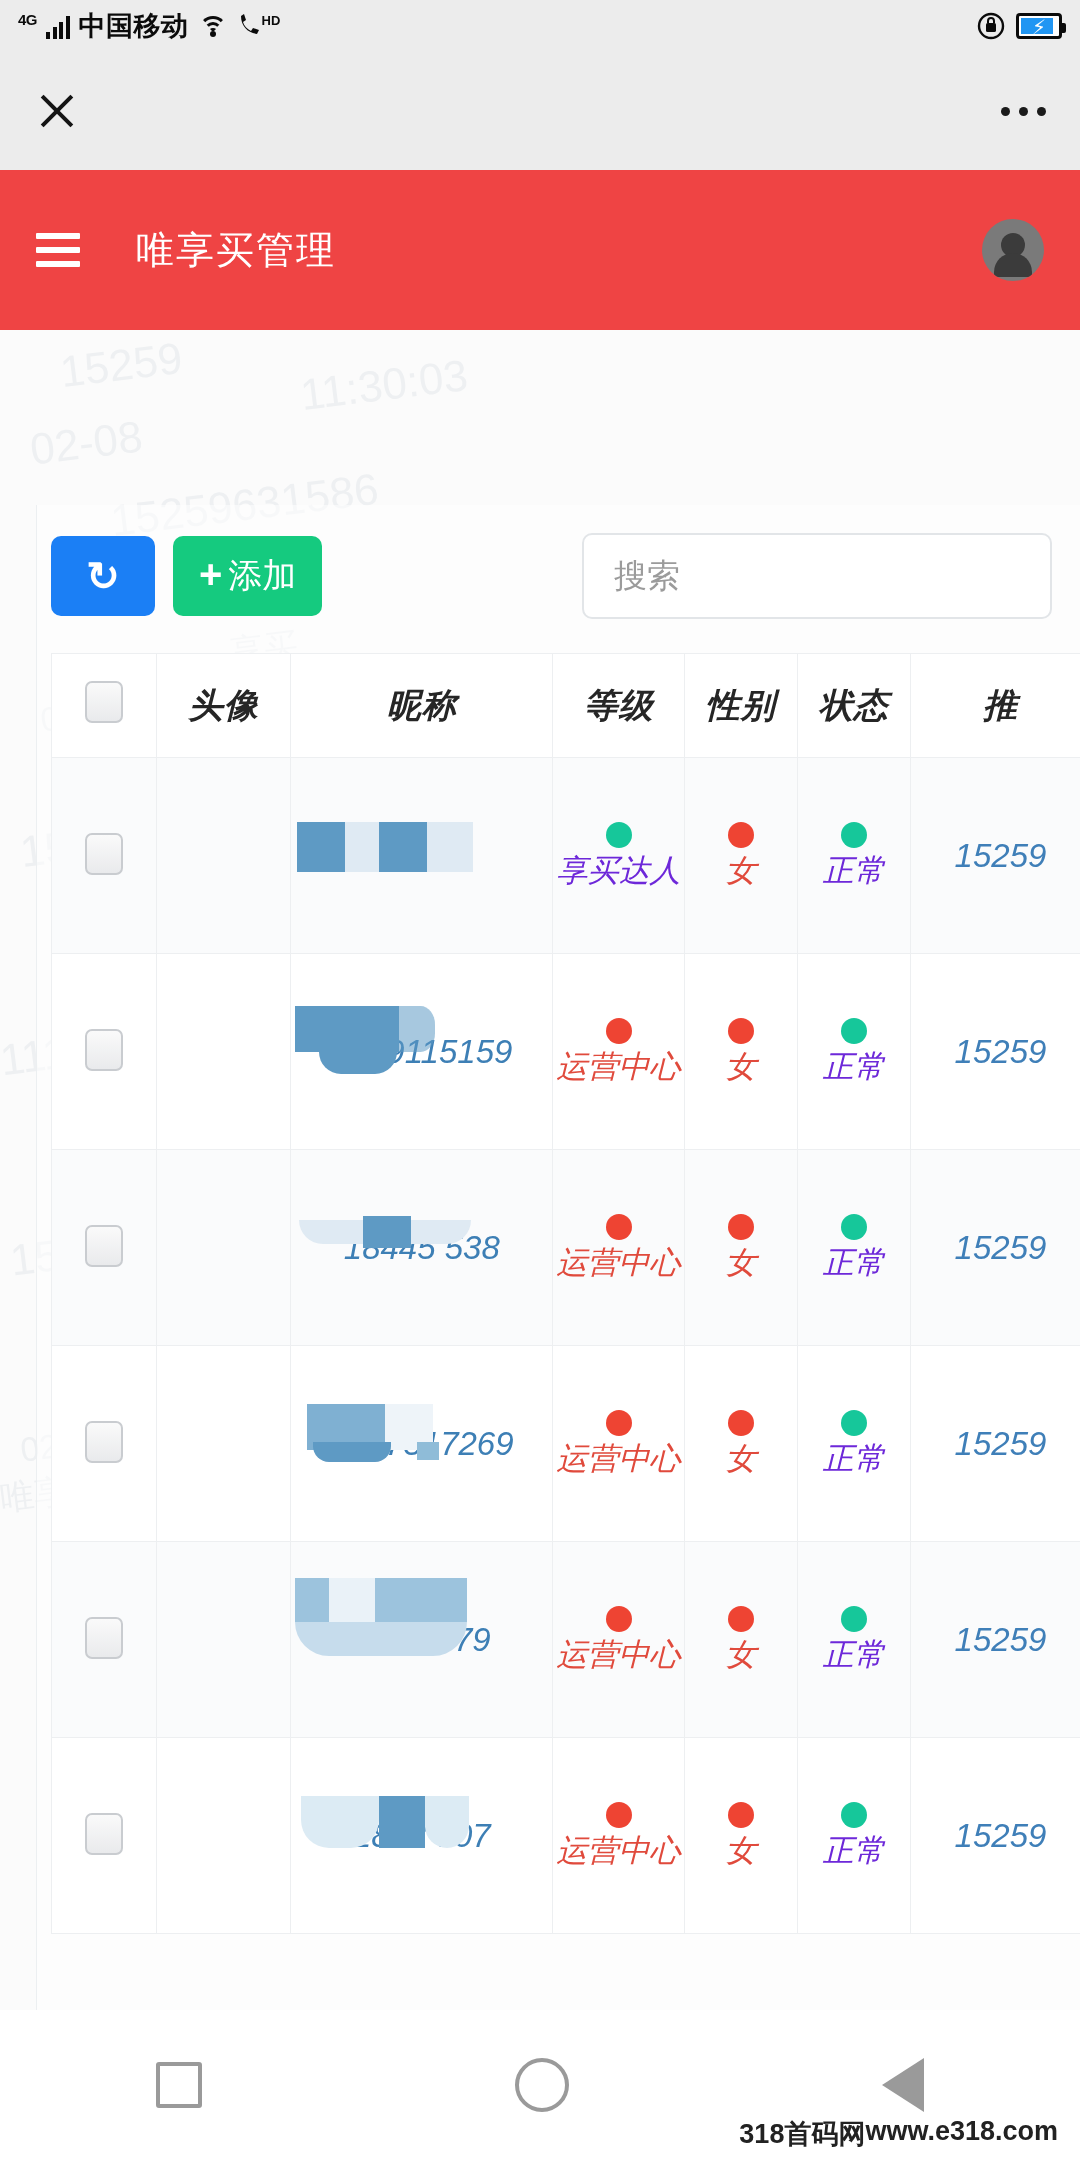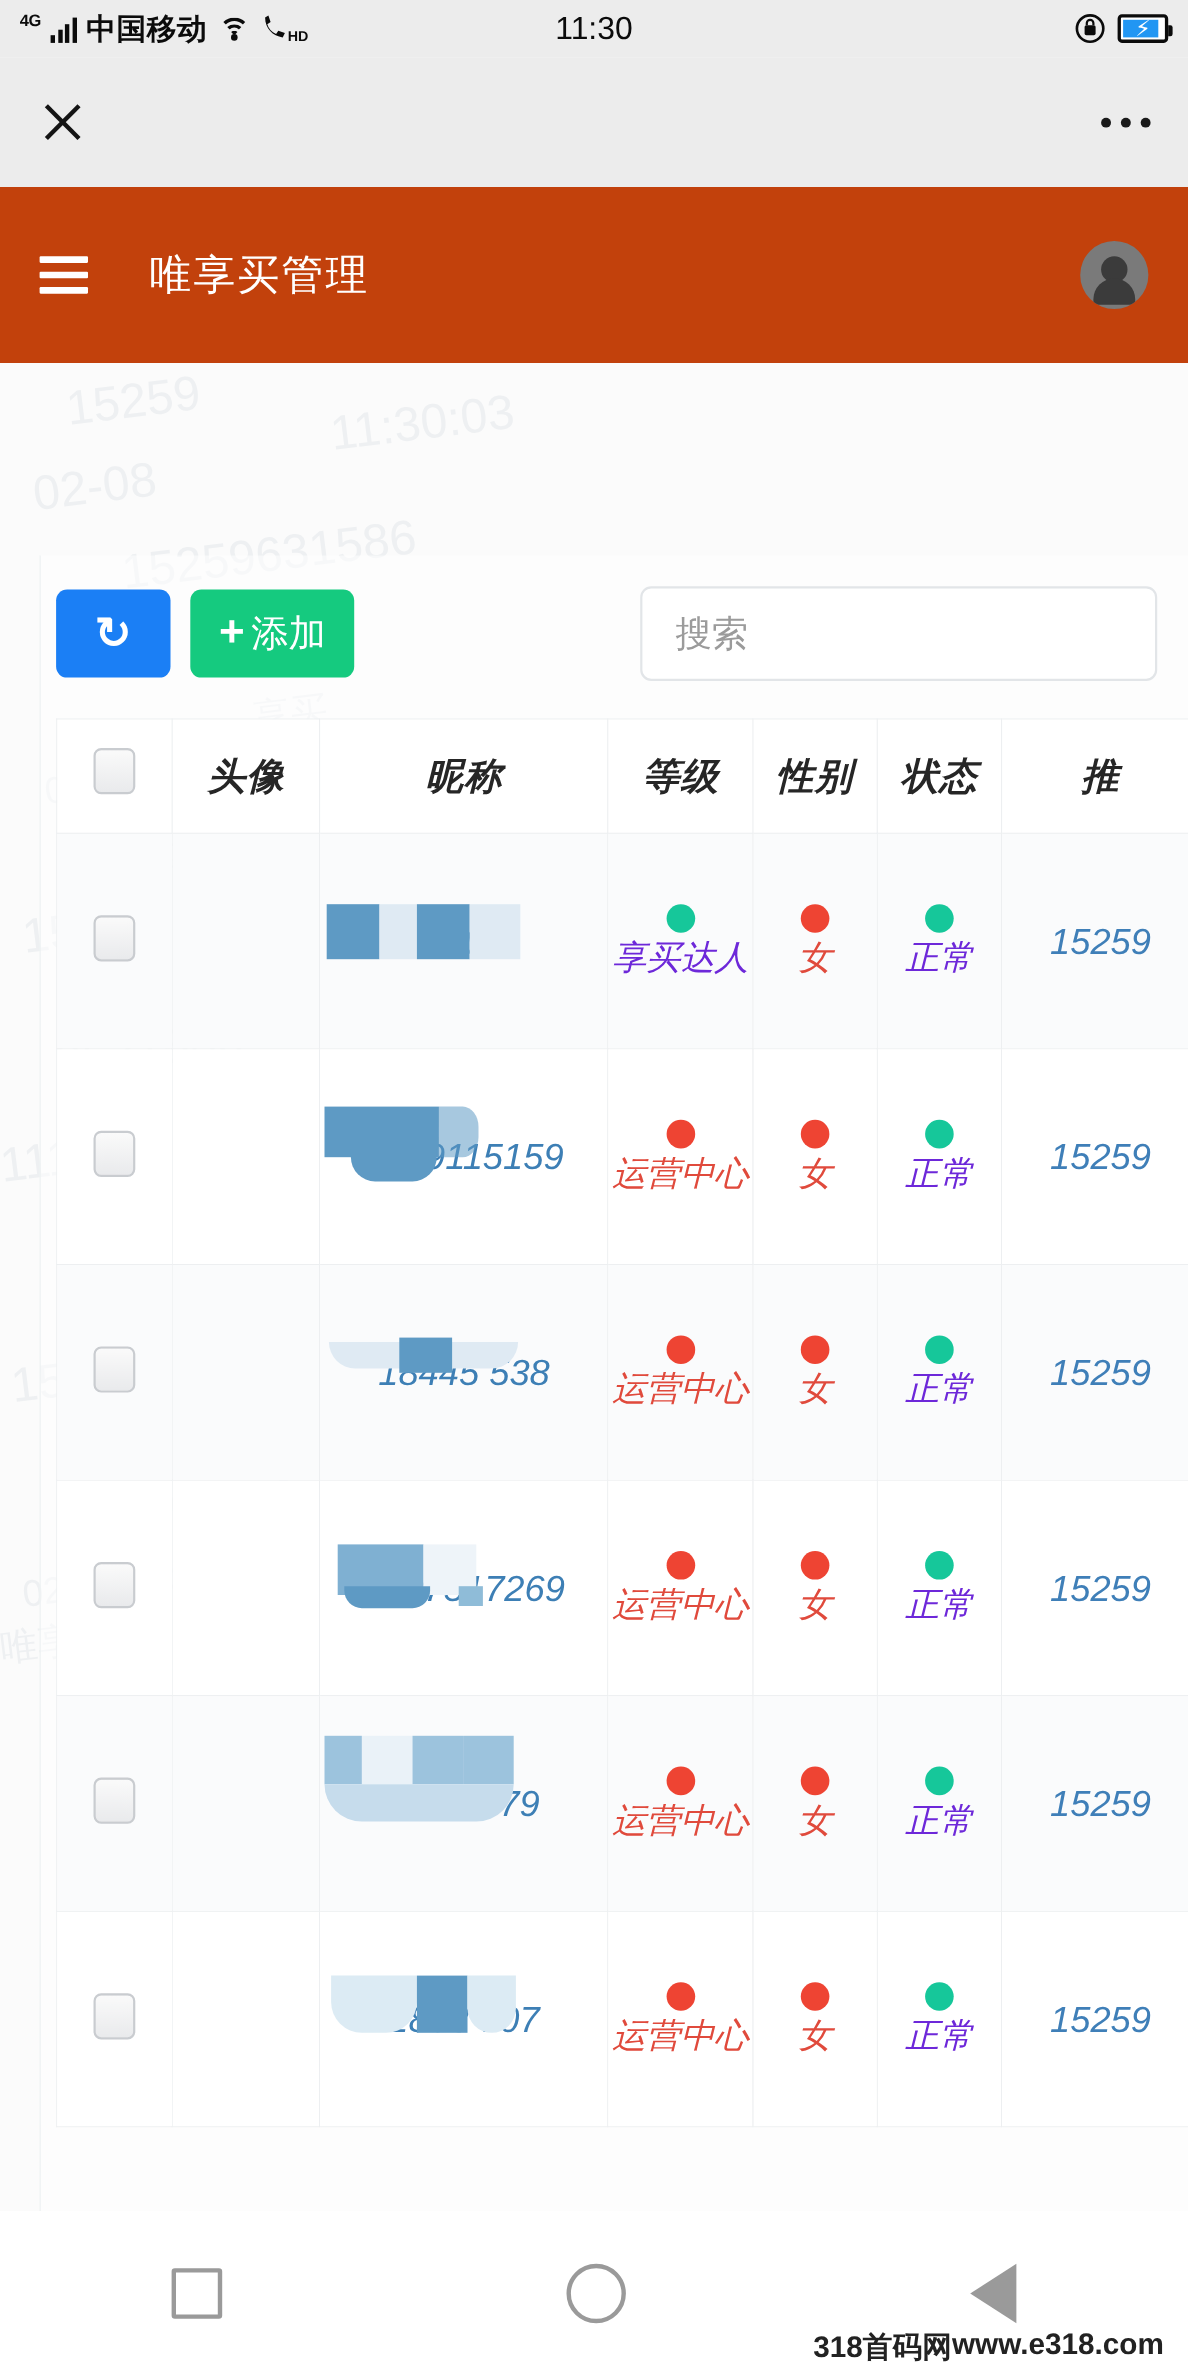--- a/index.html
+++ b/index.html
@@ -21,21 +21,21 @@
   .bars i { display: block; width: 4px; background: #0b0b0b; }
   .bars i:nth-child(1){height:7px} .bars i:nth-child(2){height:12px}
   .bars i:nth-child(3){height:17px} .bars i:nth-child(4){height:23px}
   .carrier { font-size: 27px; font-weight: 700; letter-spacing: 0.5px; }
   .wifi { width: 30px; height: 24px; position: relative; }
   .wifi span { position: absolute; left: 50%; transform: translateX(-50%); border: 3.2px solid #0b0b0b; border-bottom-color: transparent; border-left-color: transparent; border-right-color: transparent; border-radius: 50%; }
   .wifi span:nth-child(1){ width:28px; height:28px; top:2px; }
   .wifi span:nth-child(2){ width:18px; height:18px; top:8px; }
   .wifi span:nth-child(3){ width:8px; height:8px; top:14px; }
   .wifi b { position:absolute; left:50%; transform:translateX(-50%); bottom:1px; width:6px;height:6px;border-radius:50%;background:#0b0b0b; }
-  .hd { display: flex; align-items: flex-end; gap: 1px; }
+  .hd { display: flex; align-items: flex-start; gap: 1px; }
   .hd .hdtxt { font-size: 13px; font-weight: 700; line-height: 1; margin-top: 1px; }
   .sb-time { position: absolute; left: 0; right: 0; text-align: center; font-size: 29px; font-weight: 500; }
   .sb-right { margin-left: auto; display: flex; align-items: center; gap: 10px; }
   .lockicon { width: 30px; height: 30px; position: relative; }
   .battery {
     width: 46px; height: 26px; border: 3px solid #0b0b0b; border-radius: 4px;
     position: relative; background: #ffffff; padding: 2px;
   }
   .battery::after { content:""; position:absolute; right:-7px; top:7px; width:4px; height:10px; background:#0b0b0b; border-radius:0 2px 2px 0; }
   .battery .fill { position:absolute; left:2px; top:2px; bottom:2px; width: 32px; background: #2196f3; }
@@ -55,21 +55,21 @@
   .wx-close::after  { transform: rotate(-45deg); }
   .wx-title {
     position: absolute; left: 0; right: 0; text-align: center;
     font-size: 38px; font-weight: 700; color: #1a1a1a; letter-spacing: 1px;
   }
   .wx-more { margin-left: auto; display: flex; gap: 9px; z-index: 2; }
   .wx-more i { width: 9px; height: 9px; border-radius: 50%; background: #1a1a1a; display:block; }
 
   
   .navbar {
-    height: 160px; background: #c2410c; display: flex; align-items: center;
+    height: 160px; background: #ef4444; display: flex; align-items: center;
     padding: 0 36px; color: #fff;
   }
   .hamburger { width: 44px; height: 34px; display:flex; flex-direction:column; justify-content:space-between; cursor:pointer; }
   .hamburger i { display:block; height: 6px; background:#fff; border-radius:1px; }
   .nav-title { font-size: 38px; font-weight: 400; margin-left: 56px; letter-spacing: 2px; color:#fff; }
   .nav-avatar {
     margin-left: auto; width: 62px; height: 62px; border-radius: 50%;
     background: #7a7a7a; display:flex; align-items:center; justify-content:center;
     position: relative; overflow:hidden;
   }
@@ -192,21 +192,20 @@
           <span></span>
           <b></b>
         </span>
       <span class="hd">
         <svg width="24" height="26" viewBox="0 0 24 26" aria-hidden="true">
             <path d="M4 3c0 10 7 17 16 18l2-4-6-2-2 3c-4-2-7-5-8-9l3-2-2-6z" fill="#0b0b0b"></path>
           </svg>
         <span class="hdtxt">HD</span>
       </span>
     </div>
-    <div class="sb-time">11:30</div>
     <div class="sb-right">
       <span class="lockicon">
         <svg width="30" height="30" viewBox="0 0 30 30">
             <circle cx="15" cy="15" r="12" fill="none" stroke="#0b0b0b" stroke-width="2.4"></circle>
             <rect x="10" y="12" width="10" height="9" rx="1.6" fill="#0b0b0b"></rect>
             <path d="M12 12v-2a3 3 0 016 0v2" fill="none" stroke="#0b0b0b" stroke-width="2"></path>
           </svg>
       </span>
       <span class="battery">
         <span class="fill"></span>

